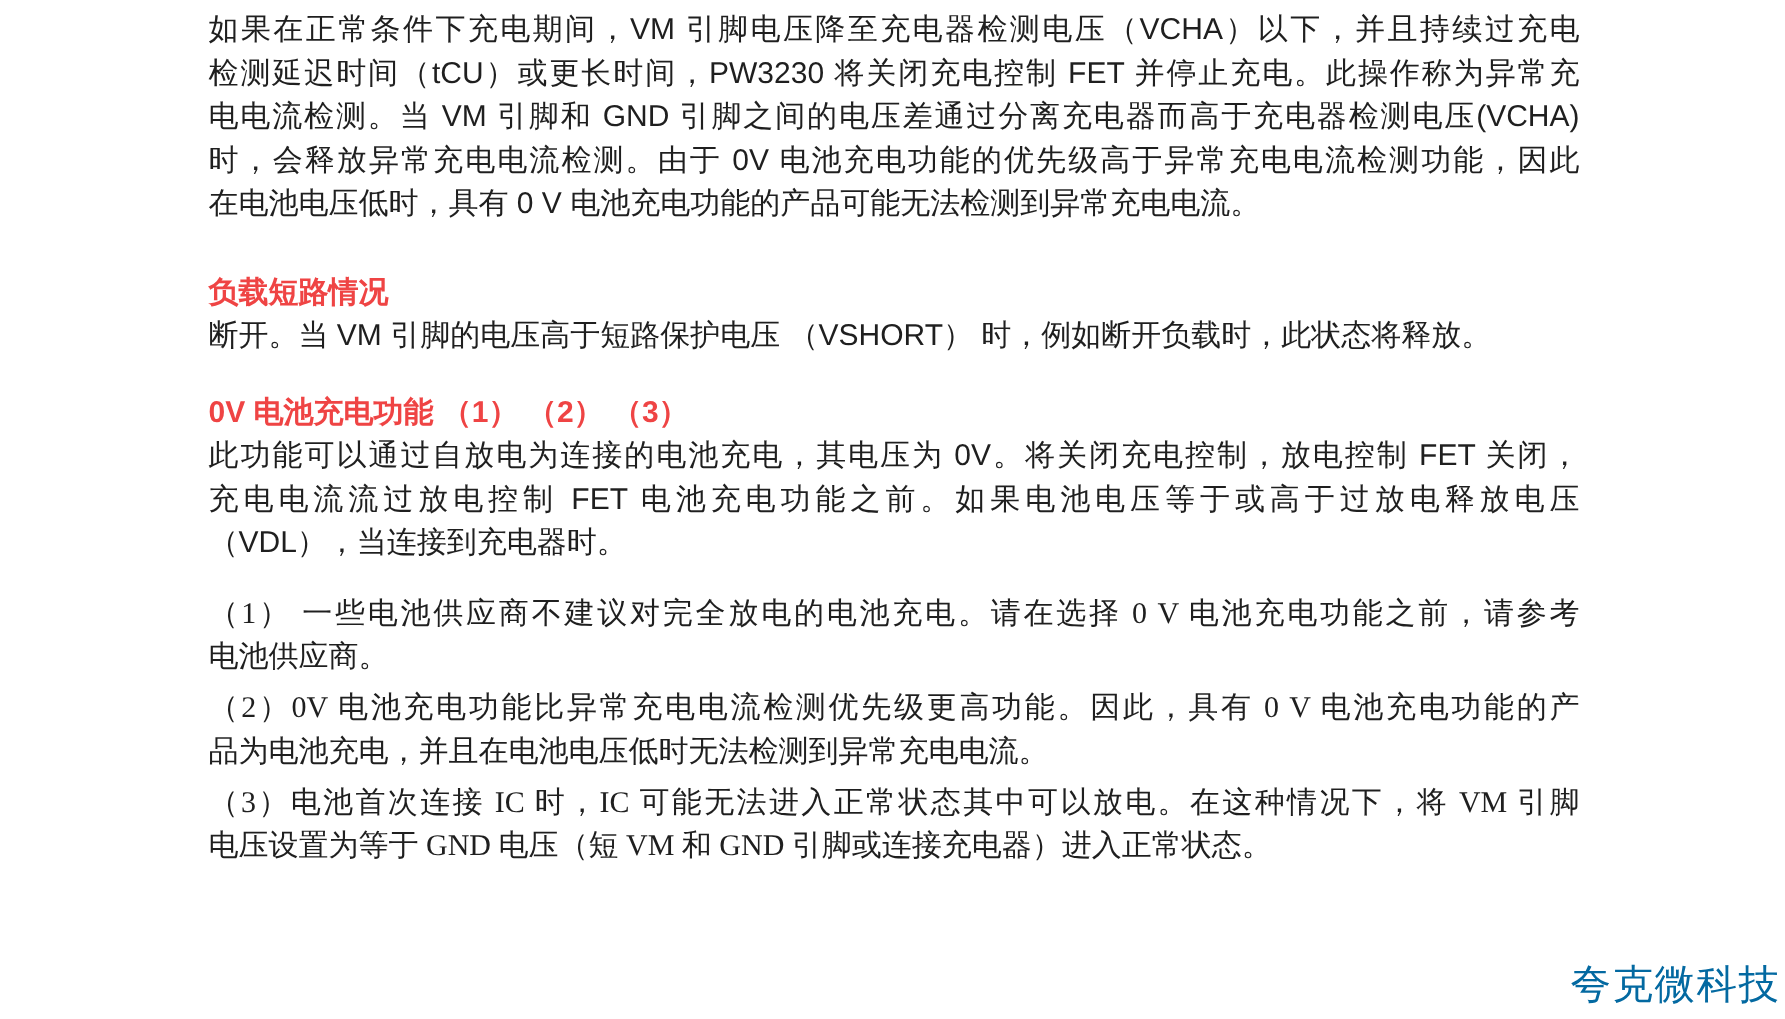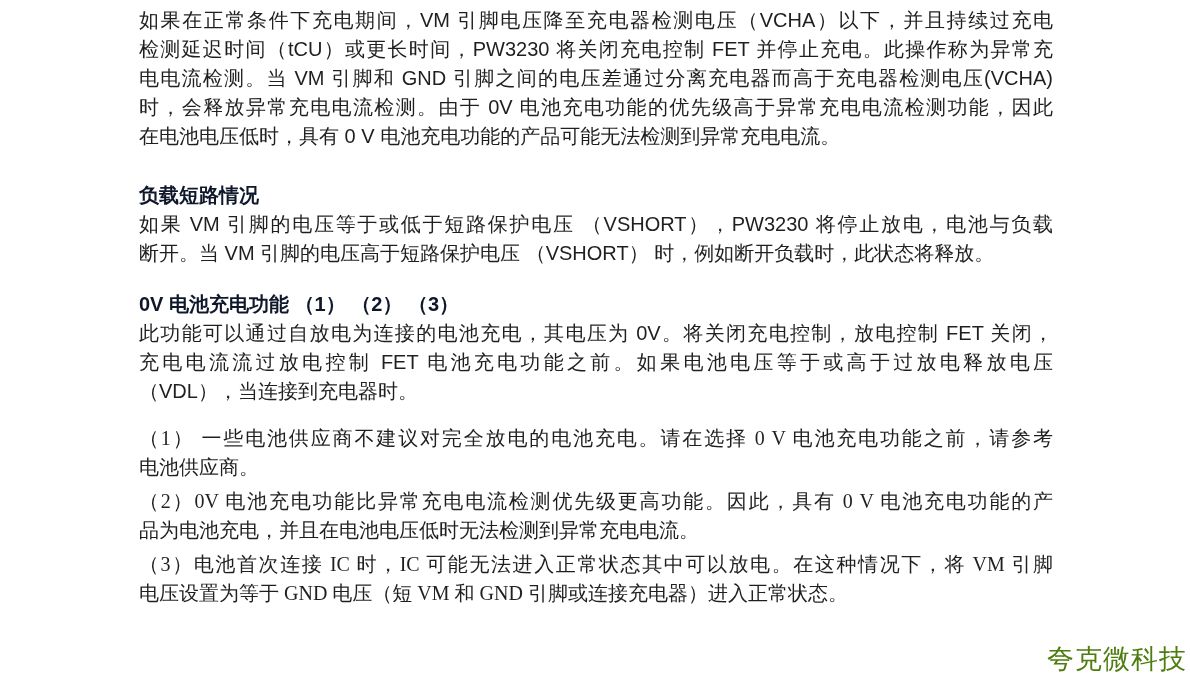--- a/index.html
+++ b/index.html
@@ -34,21 +34,21 @@
     text-align: justify;
     text-align-last: left;
   }
   .para-serif .line {
     font-family: "Liberation Serif", serif;
   }
   .heading {
     font-size: 20px;
     line-height: 29px;
     font-weight: 700;
-    color: #0f172a;
+    color: #ef4444;
   }
   .gap-large { margin-top: 30px; }
   .gap-med   { margin-top: 22px; }
   .gap-small { margin-top: 18px; }
   .gap-tiny  { margin-top: 5px; }
   .watermark {
     position: absolute;
     right: 3px;
     top: 644px;
     font-size: 27px;
@@ -64,21 +64,20 @@
   <div class="content" id="content" style="color: rgb(31, 31, 31);">
       <div class="block paragraph">
         <div class="line">如果在正常条件下充电期间，VM 引脚电压降至充电器检测电压（VCHA）以下，并且持续过充电</div>
         <div class="line">检测延迟时间（tCU）或更长时间，PW3230 将关闭充电控制 FET 并停止充电。此操作称为异常充</div>
         <div class="line">电电流检测。当 VM 引脚和 GND 引脚之间的电压差通过分离充电器而高于充电器检测电压(VCHA)</div>
         <div class="line">时，会释放异常充电电流检测。由于 0V 电池充电功能的优先级高于异常充电电流检测功能，因此</div>
         <div class="line last">在电池电压低时，具有 0 V 电池充电功能的产品可能无法检测到异常充电电流。</div>
       </div>
       <div class="block heading gap-large">负载短路情况</div>
       <div class="block paragraph">
-        <div class="line">如果 VM 引脚的电压等于或低于短路保护电压 （VSHORT），PW3230 将停止放电，电池与负载</div>
         <div class="line last">断开。当 VM 引脚的电压高于短路保护电压 （VSHORT） 时，例如断开负载时，此状态将释放。</div>
       </div>
       <div class="block heading gap-med">0V 电池充电功能 （1） （2） （3）</div>
       <div class="block paragraph">
         <div class="line">此功能可以通过自放电为连接的电池充电，其电压为 0V。将关闭充电控制，放电控制 FET 关闭，</div>
         <div class="line">充电电流流过放电控制 FET 电池充电功能之前。如果电池电压等于或高于过放电释放电压</div>
         <div class="line last">（VDL），当连接到充电器时。</div>
       </div>
       <div class="block paragraph para-serif gap-small">
         <div class="line">（1） 一些电池供应商不建议对完全放电的电池充电。请在选择 0 V 电池充电功能之前，请参考</div>
@@ -86,14 +85,14 @@
       </div>
       <div class="block paragraph para-serif gap-tiny">
         <div class="line">（2）0V 电池充电功能比异常充电电流检测优先级更高功能。因此，具有 0 V 电池充电功能的产</div>
         <div class="line last">品为电池充电，并且在电池电压低时无法检测到异常充电电流。</div>
       </div>
       <div class="block paragraph para-serif gap-tiny">
         <div class="line">（3）电池首次连接 IC 时，IC 可能无法进入正常状态其中可以放电。在这种情况下，将 VM 引脚</div>
         <div class="line last">电压设置为等于 GND 电压（短 VM 和 GND 引脚或连接充电器）进入正常状态。</div>
       </div>
     </div>
-  <div class="watermark" id="watermark" style="color: #4d7c0f;">夸克微科技</div>
+  <div class="watermark" id="watermark" style="color: #0369a1; font-family: Liberation Mono, monospace;">夸克微科技</div>
 </div>
 
 </body></html>

